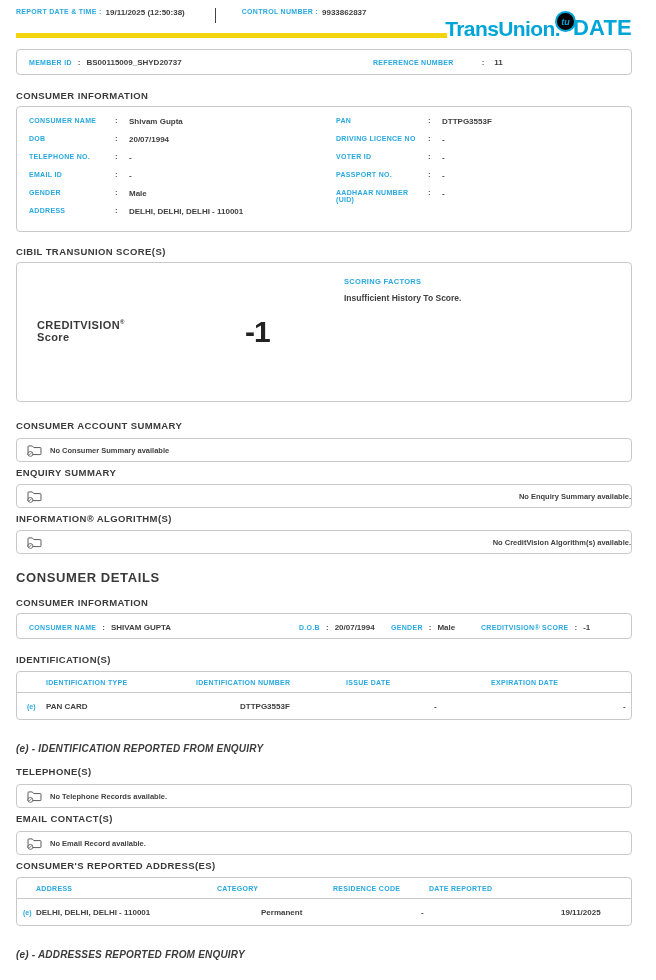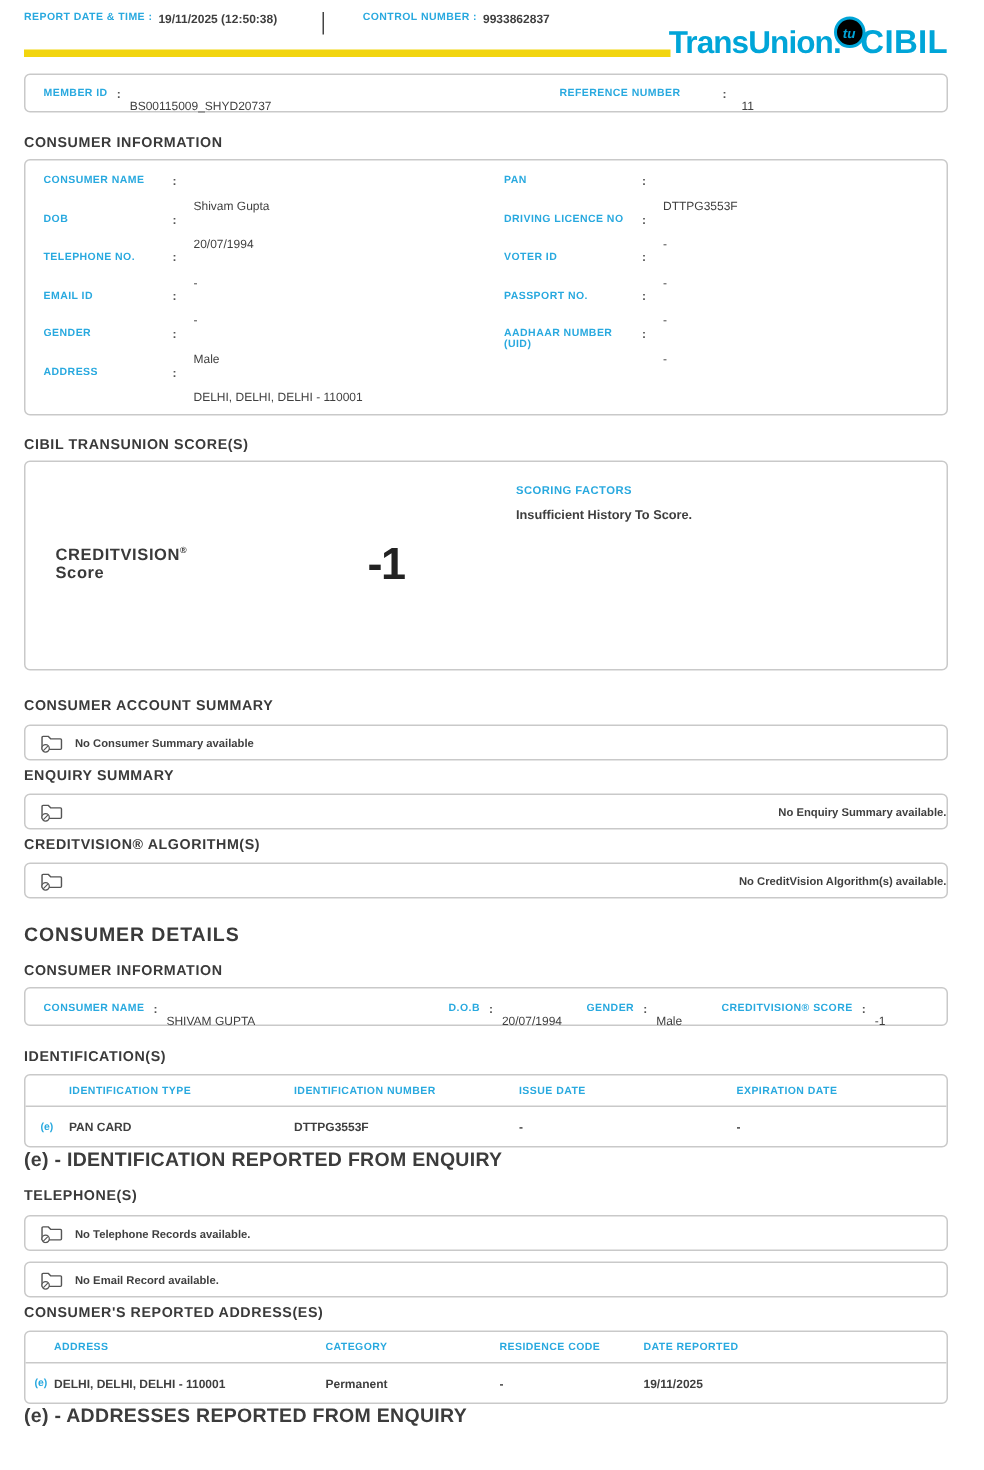--- a/index.html
+++ b/index.html
@@ -34,21 +34,21 @@
   .h1.details { font-size:13px; margin-top:16px; }
   .sec-h { color:#3a3a3a; font-size:9.5px; font-weight:bold; letter-spacing:.4px; }
 
   
   .box { border:1px solid #c9c9c9; border-radius:4px; background:#fff; }
 
   
   .member-box { margin-top:9px; height:26px; display:flex; align-items:center; position:relative; }
   .flabel { color:#29a9df; font-size:7px; font-weight:bold; letter-spacing:.3px; }
   .fcolon { color:#555; font-size:8px; font-weight:bold; padding:0 6px; }
-  .fvalue { color:#3f3f3f; font-size:8px; font-weight:normal;margin-top:16px; }
+  .fvalue { color:#3f3f3f; font-size:8px; font-weight:bold; }
   .member-left { display:flex; align-items:center; padding-left:12px; }
   .member-right { position:absolute; left:356px; display:flex; align-items:center; }
 
   
   .mt15 { margin-top:15px; } .mt14 { margin-top:14px; } .mt12 { margin-top:12px; }
   .info-box { margin-top:5px; padding:9px 0 7px 0; display:flex; }
   .info-col { width:50%; }
   .frow { display:flex; align-items:flex-start; padding:0 0 0 12px; min-height:18px; }
   .frow .flabel { width:86px; flex:none; padding-top:1px; }
   .frow .fcolon { width:14px; flex:none; padding:0; text-align:left; }
@@ -71,51 +71,51 @@
   .empty-msg { color:#3f3f3f; font-size:7.5px; font-weight:bold; }
   .gap18 { margin-top:18px; } .gap5 { margin-top:5px; }
 
   
   .details-box { margin-top:5px; height:26px; position:relative; }
   .details-box .fgroup { position:absolute; top:0; height:26px; display:flex; align-items:center; }
 
   
   .tbl { margin-top:6px; }
   .tbl-hdr { display:grid; height:21px; align-items:center; border-bottom:1px solid #c9c9c9; }
-  .tbl-row { display:grid; height:26px; align-items:center; position:relative; }
+  .tbl-row { display:grid; height:26px; align-items:center; position:relative;gap:44px; }
   .id-cols { grid-template-columns:179px 150px 145px 1fr; }
   .addr-cols { grid-template-columns:200px 116px 96px 1fr; }
   .th { color:#29a9df; font-size:7px; font-weight:bold; letter-spacing:.3px; }
   .td { color:#3f3f3f; font-size:8px; font-weight:bold; }
   .cell-indent-29 { padding-left:29px; }
   .cell-indent-19 { padding-left:19px; }
   .row-marker { position:absolute; color:#29a9df; font-size:7px; font-weight:bold; }
   .row-marker.m10 { left:10px; } .row-marker.m6 { left:6px; }
-  .footnote { margin-top:0; color:#3c3c3c; font-size:13px; font-weight:bold; letter-spacing:.2px; }
+  .footnote { margin-top:23px; color:#3c3c3c; font-size:10px; font-weight:bold; letter-spacing:.2px;font-style:italic; }
 </style>
 </head>
 <body>
 
 <div class="page">
 
   <div class="hdr">
     <div class="hdr-left">
       <span class="hlbl">REPORT DATE &amp; TIME :</span>
       <span class="hval">19/11/2025 (12:50:38)</span>
       <span class="hdr-div"></span>
       <span class="hlbl">CONTROL NUMBER :</span>
       <span class="hval">9933862837</span>
     </div>
     <div class="yellow-bar"></div>
     <div class="logo">
       <span class="logo-tu-text">TransUnion.</span>
       <span class="tu-badge">
           <span>tu</span>
         </span>
-      <span class="logo-cibil-text">CIBIL</span>
+      <span class="logo-cibil-text">DATE</span>
     </div>
   </div>
 
 
   <div class="box member-box">
     <div class="member-left">
       <span class="flabel">MEMBER ID</span>
       <span class="fcolon">:</span>
       <span class="fvalue">BS00115009_SHYD20737</span>
     </div>
@@ -219,21 +219,21 @@
     <span class="folder">
       <svg width="15" height="13" viewBox="0 0 22 19">
           <path d="M1.5 15.5 V3.8 a1 1 0 0 1 1 -1 h5.2 l2.2 2.4 h9.6 a1 1 0 0 1 1 1 v8.3 a1 1 0 0 1 -1 1 h-17 a1 1 0 0 1 -1 -1 z" fill="none" stroke="#555" stroke-width="1.4"></path>
           <circle cx="5" cy="14.5" r="3.6" fill="#fff" stroke="#555" stroke-width="1.2"></circle>
           <line x1="2.8" y1="16.7" x2="7.2" y2="12.3" stroke="#555" stroke-width="1.1"></line>
         </svg>
     </span>
     <span class="empty-msg">No Enquiry Summary available.</span>
   </div>
 
-  <h3 class="sec-h gap5">CREDITVISION® ALGORITHM(S)</h3>
+  <h3 class="sec-h gap5">INFORMATION® ALGORITHM(S)</h3>
   <div class="box empty-box mt6">
     <span class="folder">
       <svg width="15" height="13" viewBox="0 0 22 19">
           <path d="M1.5 15.5 V3.8 a1 1 0 0 1 1 -1 h5.2 l2.2 2.4 h9.6 a1 1 0 0 1 1 1 v8.3 a1 1 0 0 1 -1 1 h-17 a1 1 0 0 1 -1 -1 z" fill="none" stroke="#555" stroke-width="1.4"></path>
           <circle cx="5" cy="14.5" r="3.6" fill="#fff" stroke="#555" stroke-width="1.2"></circle>
           <line x1="2.8" y1="16.7" x2="7.2" y2="12.3" stroke="#555" stroke-width="1.1"></line>
         </svg>
     </span>
     <span class="empty-msg">No CreditVision Algorithm(s) available.</span>
   </div>
@@ -286,20 +286,21 @@
     <span class="folder">
       <svg width="15" height="13" viewBox="0 0 22 19">
           <path d="M1.5 15.5 V3.8 a1 1 0 0 1 1 -1 h5.2 l2.2 2.4 h9.6 a1 1 0 0 1 1 1 v8.3 a1 1 0 0 1 -1 1 h-17 a1 1 0 0 1 -1 -1 z" fill="none" stroke="#555" stroke-width="1.4"></path>
           <circle cx="5" cy="14.5" r="3.6" fill="#fff" stroke="#555" stroke-width="1.2"></circle>
           <line x1="2.8" y1="16.7" x2="7.2" y2="12.3" stroke="#555" stroke-width="1.1"></line>
         </svg>
     </span>
     <span class="empty-msg">No Telephone Records available.</span>
   </div>
 
+  <h3 class="sec-h gap5">EMAIL CONTACT(S)</h3>
   <div class="box empty-box mt7">
     <span class="folder">
       <svg width="15" height="13" viewBox="0 0 22 19">
           <path d="M1.5 15.5 V3.8 a1 1 0 0 1 1 -1 h5.2 l2.2 2.4 h9.6 a1 1 0 0 1 1 1 v8.3 a1 1 0 0 1 -1 1 h-17 a1 1 0 0 1 -1 -1 z" fill="none" stroke="#555" stroke-width="1.4"></path>
           <circle cx="5" cy="14.5" r="3.6" fill="#fff" stroke="#555" stroke-width="1.2"></circle>
           <line x1="2.8" y1="16.7" x2="7.2" y2="12.3" stroke="#555" stroke-width="1.1"></line>
         </svg>
     </span>
     <span class="empty-msg">No Email Record available.</span>
   </div>

